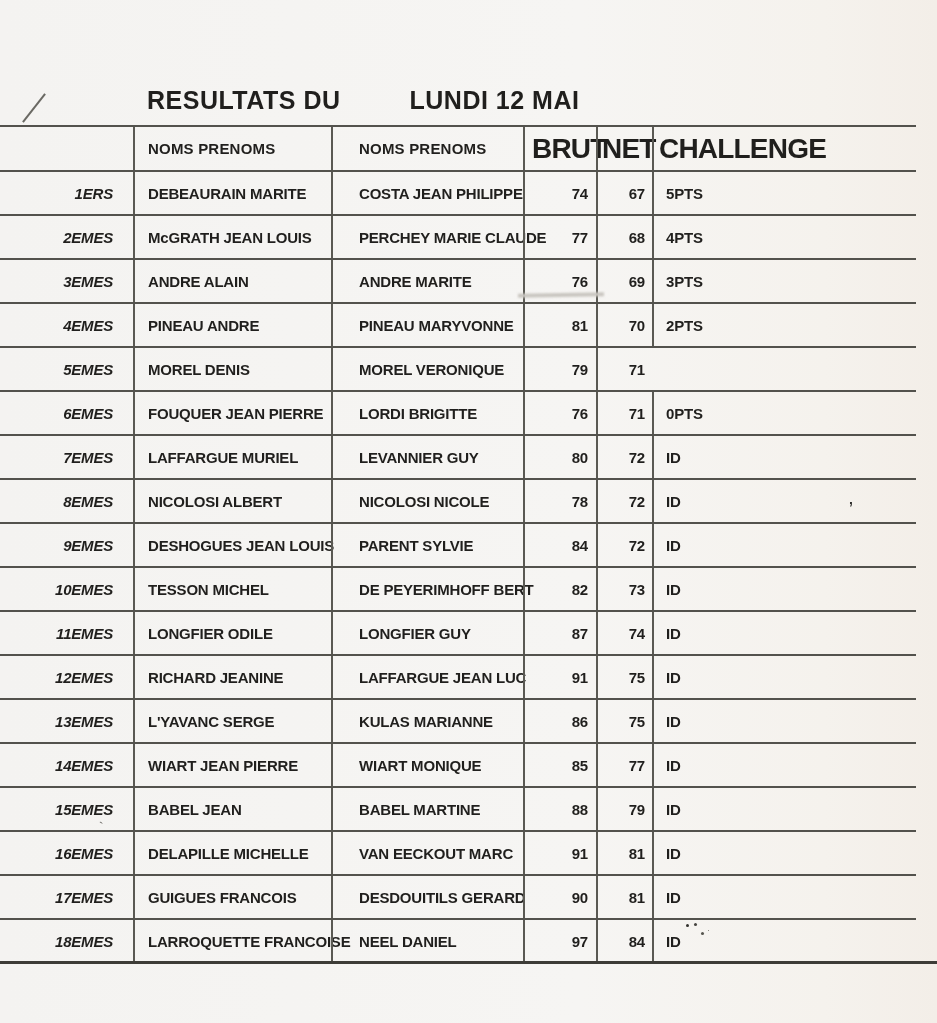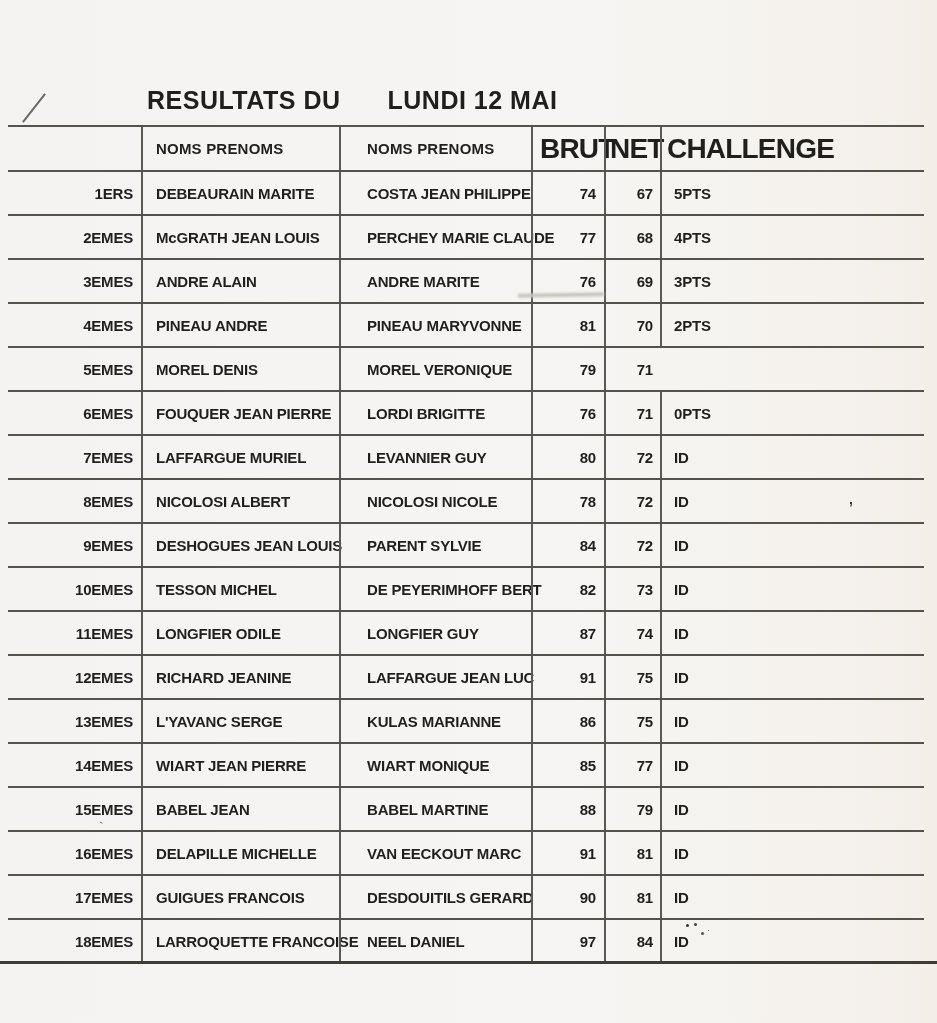--- a/index.html
+++ b/index.html
@@ -16,51 +16,51 @@
     background: linear-gradient(90deg, #f4f3f1 0%, #f6f5f3 62%, #f5f2ed 88%, #f3eee8 100%);
     font-family: "Liberation Sans", sans-serif;
     color: #201f1d;
   }
   
   .title {
     position: absolute;
     left: 147px;
     top: 86px;
     display: flex;
-    gap: 47px;
+    gap: 69px;
     font-size: 25px;
     font-weight: 700;
     letter-spacing: 0.5px;
     white-space: nowrap;
   }
   
   .results-table {
     position: absolute;
-    left: 8px;
+    left: 0;
     top: 125px;
     width: 916px;
   }
   .row {
     display: grid;
     grid-template-columns: 133px 198px 192px 73px 56px auto;
     border-top: 2px solid #53524d;
     box-sizing: border-box;
   }
   .row.header { height: 45px; }
   .row.data   { height: 44px; }
   .cell {
     display: flex;
     align-items: center;
     font-size: 15px;
     font-weight: 600;
     letter-spacing: -0.2px;
     white-space: nowrap;
     box-sizing: border-box;
   }
-  .c-rank { justify-content: flex-end; padding-right: 8px; }
+  .c-rank { justify-content: flex-end; padding-right: 20px; font-style: italic; }
   .c-n1   { padding-left: 13px;  border-left: 2px solid #5a5953; }
   .c-n2   { padding-left: 26px;  border-left: 2px solid #5a5953; }
   .c-brut { justify-content: flex-end; padding-right: 8px; border-left: 2px solid #5a5953; }
   .c-net  { justify-content: flex-end; padding-right: 7px; border-left: 2px solid #5a5953; text-align: center; }
   .c-chal { padding-left: 12px; border-left: 2px solid #5a5953; }
   .row.header .c-n1, .row.header .c-n2 {
     font-size: 15px;
     font-weight: 700;
     letter-spacing: 0.2px;
   }

